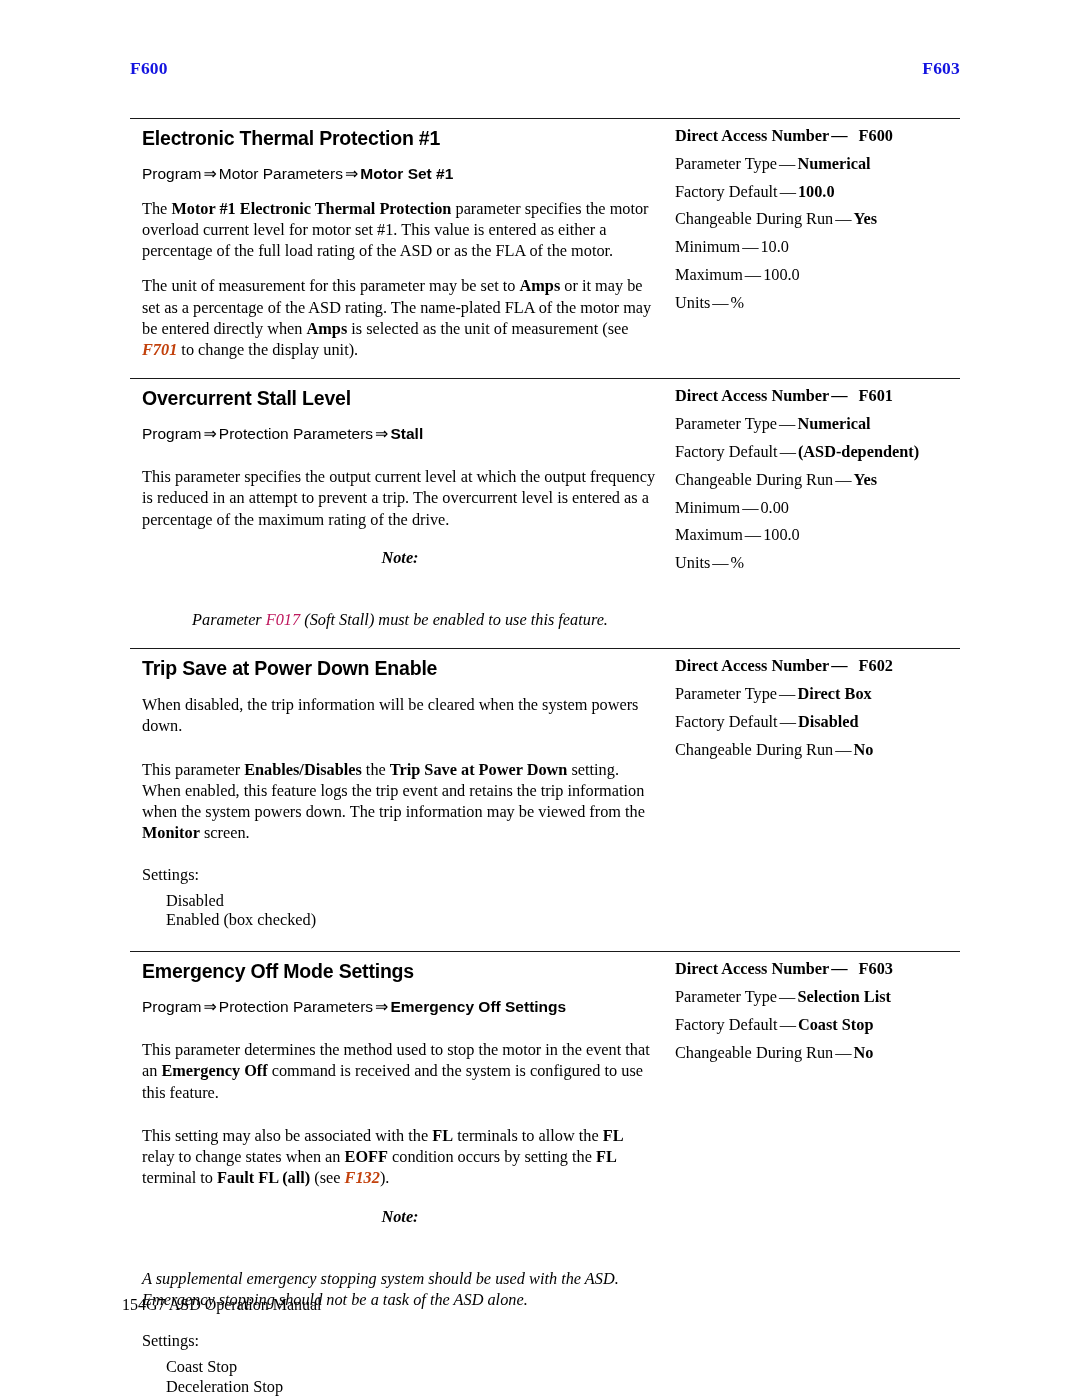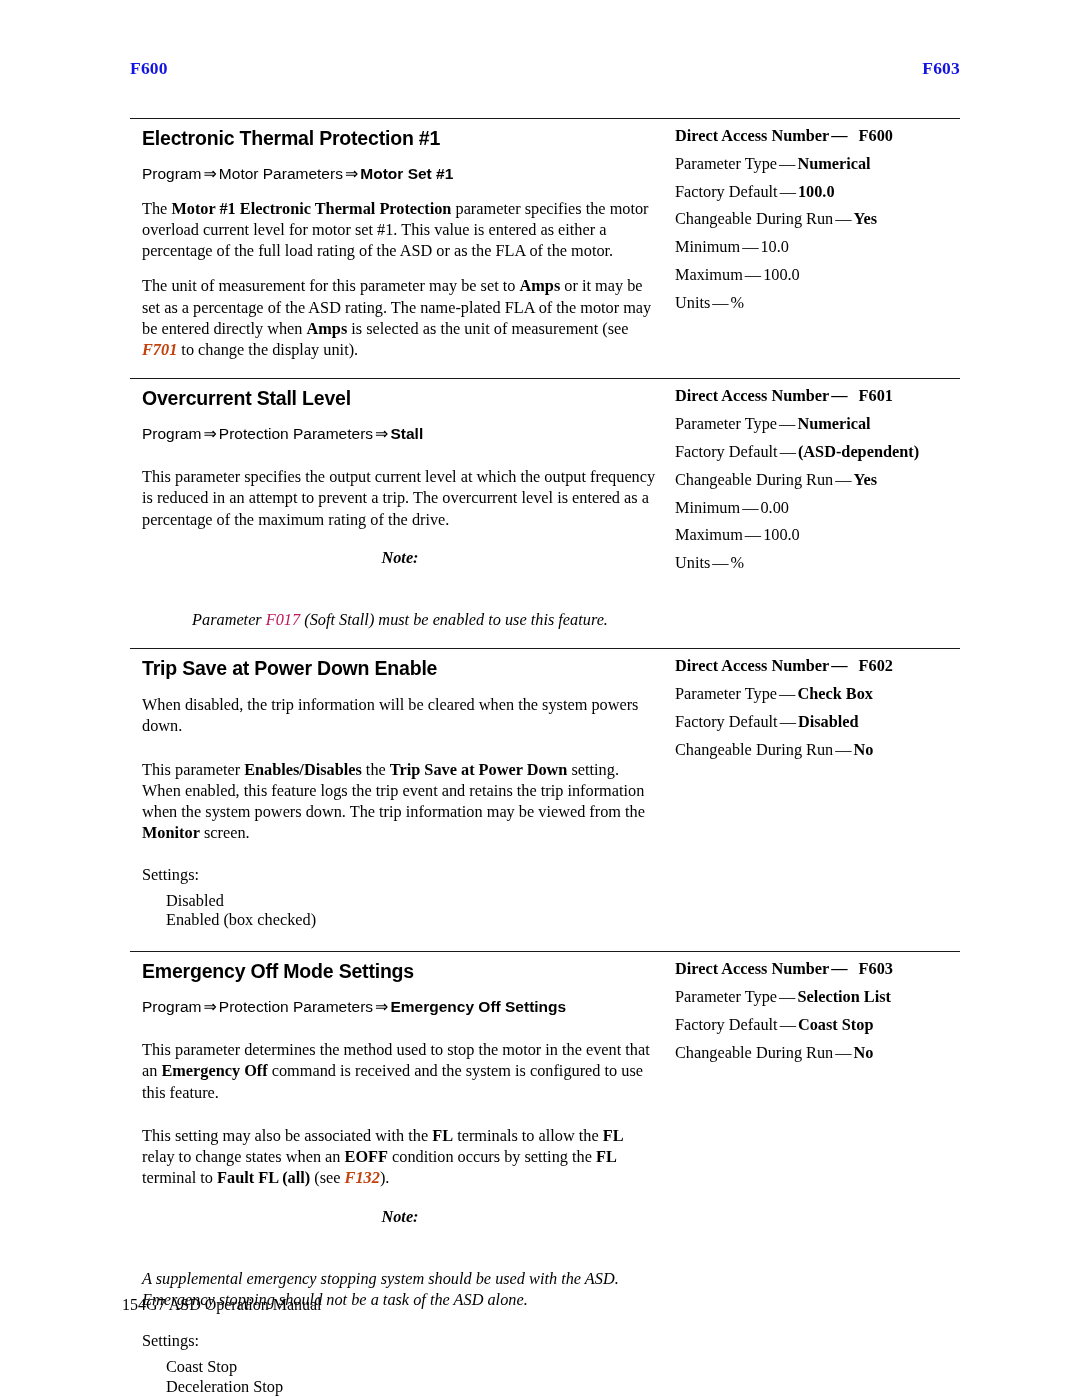--- a/index.html
+++ b/index.html
@@ -252,21 +252,21 @@
           <p class="para">When disabled, the trip information will be cleared when the system powers down.</p>
           <p class="para" style="margin-top:22px">This parameter <b>Enables/Disables</b> the <b>Trip Save at Power Down</b> setting. When enabled, this feature logs the trip event and retains the trip information when the system powers down. The trip information may be viewed from the <b>Monitor</b> screen.</p>
           <div class="settings-lbl">Settings:</div>
           <div class="settings-list">
             <div>Disabled</div>
             <div>Enabled (box checked)</div>
           </div>
         </div>
         <div class="col-right">
           <div class="spec first"><span class="k">Direct Access Number</span><span class="dash">—</span><span class="gap"></span><span class="v">F602</span></div>
-          <div class="spec"><span class="k">Parameter Type</span><span class="dash">—</span><span class="v">Check Box</span></div>
+          <div class="spec"><span class="k">Parameter Type</span><span class="dash">—</span><span class="v">Direct Box</span></div>
           <div class="spec"><span class="k">Factory Default</span><span class="dash">—</span><span class="v">Disabled</span></div>
           <div class="spec"><span class="k">Changeable During Run</span><span class="dash">—</span><span class="v">No</span></div>
         </div>
       </div>
       <div class="sec-gap-lg"></div>
     </div>
 
     <div class="section">
       <hr class="rule">
       <div class="sec-body">

